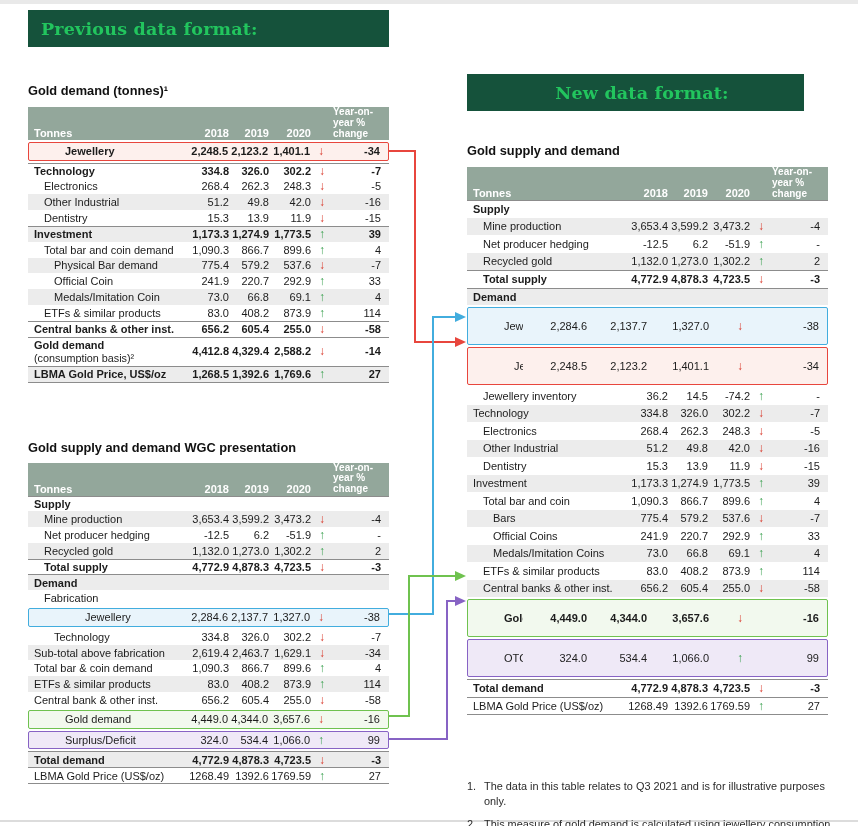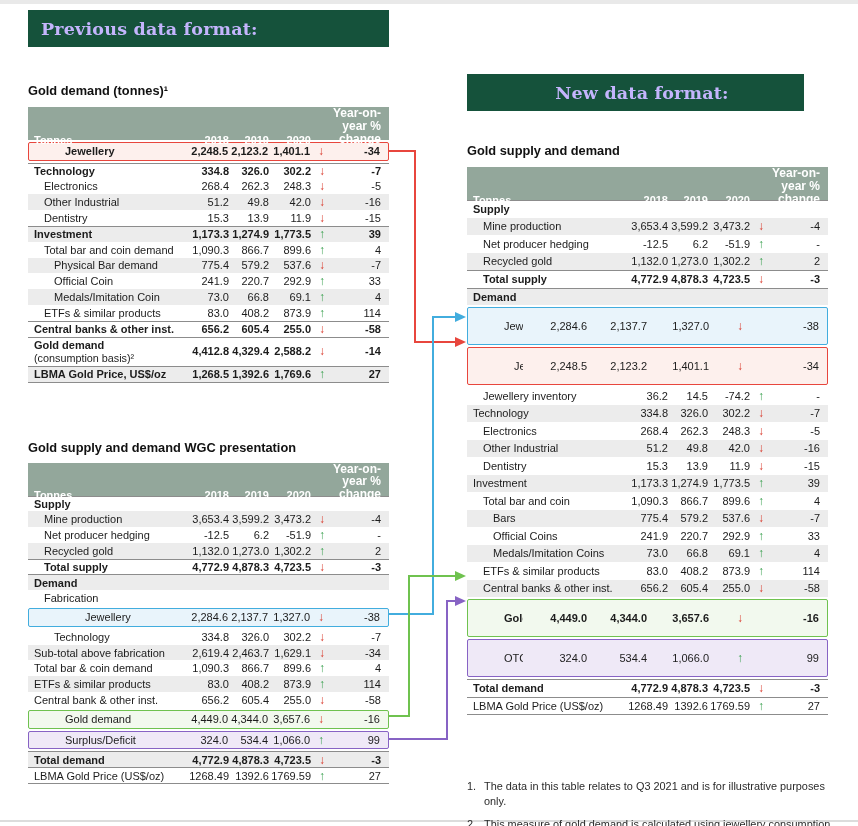--- a/index.html
+++ b/index.html
@@ -20,36 +20,36 @@
   .conn{fill:none;stroke-width:2px;}
   .conn.red{stroke:var(--hl-red-border);}   .arr.red{fill:var(--hl-red-border);}
   .conn.blue{stroke:var(--hl-blue-border);} .arr.blue{fill:var(--hl-blue-border);}
   .conn.green{stroke:var(--hl-green-border);}.arr.green{fill:var(--hl-green-border);}
   .conn.purple{stroke:var(--hl-purple-border);}.arr.purple{fill:var(--hl-purple-border);}
 
   .col{position:absolute;}
   .col.left{left:28px;top:10px;width:361px;}
   .col.right{left:467px;top:74px;width:361px;}
 
-  .banner{background:var(--banner-bg);color:#c4b5fd;height:37px;display:flex;align-items:center;
+  .banner{background:var(--banner-bg);color:#22c55e;height:37px;display:flex;align-items:center;
           padding-left:13px;box-sizing:border-box;font-family:"DejaVu Serif",serif;
           font-weight:bold;font-size:17.5px;letter-spacing:.2px;}
   .banner.banner-new{width:337px;justify-content:center;}
 
   .ttitle{font-size:12.8px;font-weight:bold;color:#111;margin:0;line-height:15px;}
   .t1title{margin-top:36px;margin-bottom:9px;}
   .t2title{margin-top:57px;margin-bottom:8px;}
   .t3title{margin-top:32px;margin-bottom:9px;}
 
   .thead{background:var(--table-header-bg);color:#fff;display:grid;
          grid-template-columns:1fr 44px 40px 42px 22px 48px;align-items:end;
          height:33px;padding:0 8px 3px 6px;box-sizing:border-box;
          font-weight:bold;font-size:11px;}
   .thead .num{text-align:right;}
-  .thead .hchange{font-size:12px;line-height:1.08;text-align:right;}
+  .thead .hchange{font-size:10px;line-height:1.08;}
 
   .table{border-bottom:1px solid #8c8c8c;}
   .trow{display:grid;grid-template-columns:1fr 44px 40px 42px 22px 48px;align-items:center;
         padding:0 8px 0 6px;box-sizing:border-box;font-size:11px;background:#fff;}
   .t12 .trow{height:15.8px;}
   .t3  .trow{height:17.5px;}
   .trow.shade{background:var(--row-shade);}
   .trow.bold{font-weight:bold;}
   .trow.rule-top{border-top:1px solid #8c8c8c;}
   .trow .num{text-align:right;white-space:nowrap;}

